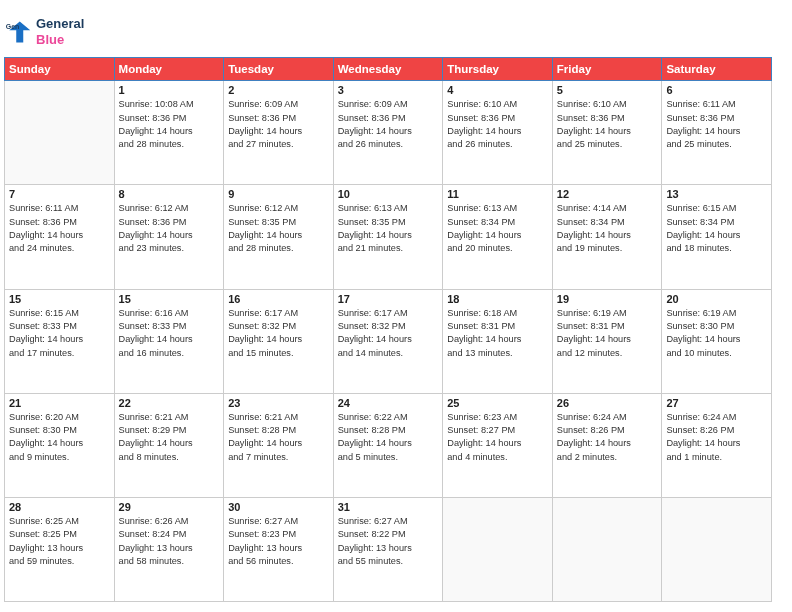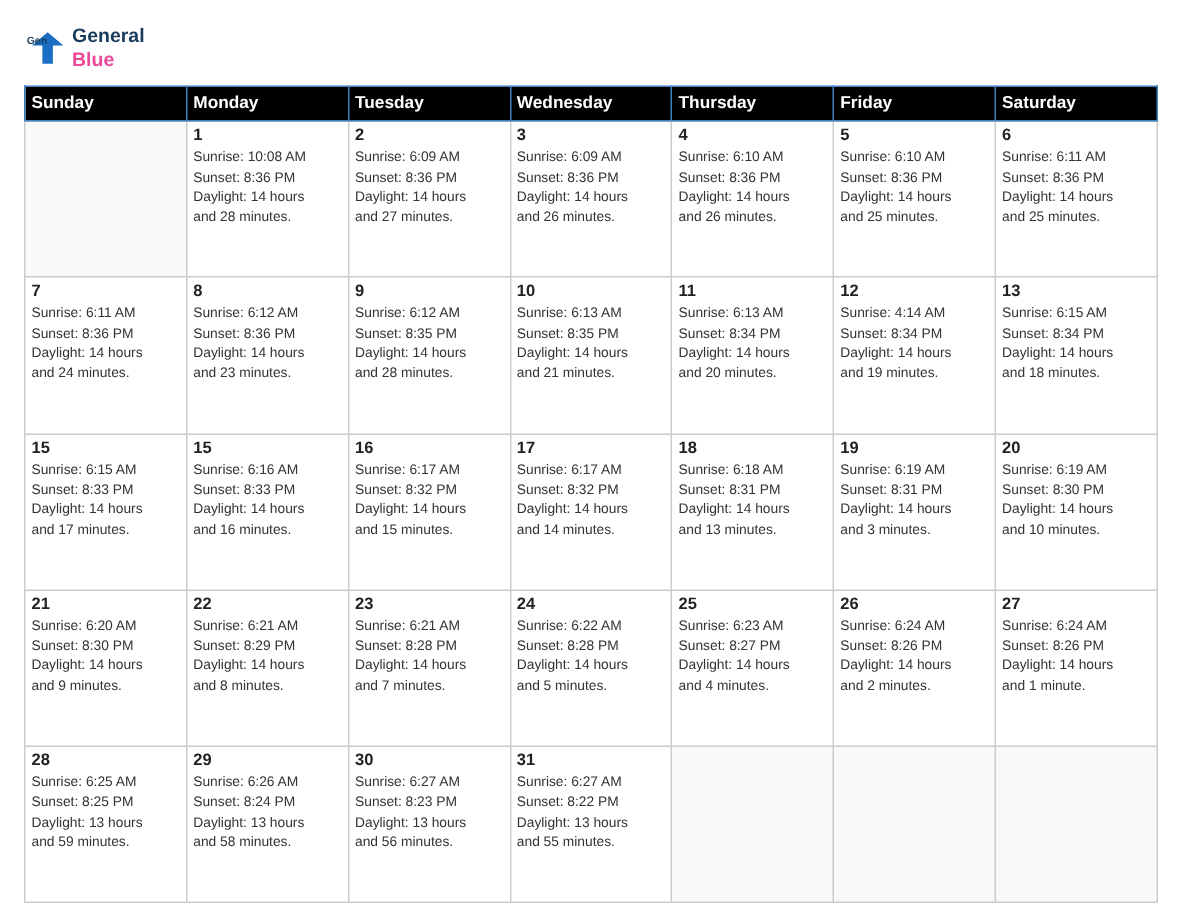--- a/index.html
+++ b/index.html
@@ -6,21 +6,21 @@
     body {
       font-family: Arial, sans-serif;
       background: #fff;
       width: 792px;
       height: 612px;
       overflow: hidden;
     }
     .page {
       width: 792px;
       height: 612px;
-      padding: 16px 20px 10px 16px;
+      padding: 16px 20px 10px 4px;
       display: flex;
       flex-direction: column;
     }
     .header {
       display: flex;
       justify-content: space-between;
       align-items: flex-start;
       margin-bottom: 10px;
     }
     .logo {
@@ -57,21 +57,21 @@
       border: 1px solid #ccc;
       border-collapse: collapse;
       width: 100%;
     }
     table {
       width: 100%;
       border-collapse: collapse;
       table-layout: fixed;
     }
     .col-header {
-      background: #000000;
+      background: #ef4444;
       color: #fff;
       font-size: 11.5px;
       font-weight: bold;
       padding: 5px 4px;
       text-align: left;
       border: 1px solid #4080c0;
     }
     .day-cell {
       vertical-align: top;
       padding: 3px 4px;
@@ -259,21 +259,21 @@
             <div class="cell-line">Sunrise: 6:18 AM</div>
             <div class="cell-line">Sunset: 8:31 PM</div>
             <div class="cell-line">Daylight: 14 hours</div>
             <div class="cell-line">and 13 minutes.</div>
           </td>
           <td class="day-cell">
             <div class="day-num">19</div>
             <div class="cell-line">Sunrise: 6:19 AM</div>
             <div class="cell-line">Sunset: 8:31 PM</div>
             <div class="cell-line">Daylight: 14 hours</div>
-            <div class="cell-line">and 3 minutes.</div>
+            <div class="cell-line">and 12 minutes.</div>
           </td>
           <td class="day-cell">
             <div class="day-num">20</div>
             <div class="cell-line">Sunrise: 6:19 AM</div>
             <div class="cell-line">Sunset: 8:30 PM</div>
             <div class="cell-line">Daylight: 14 hours</div>
             <div class="cell-line">and 10 minutes.</div>
           </td>
         </tr>
         <tr>

